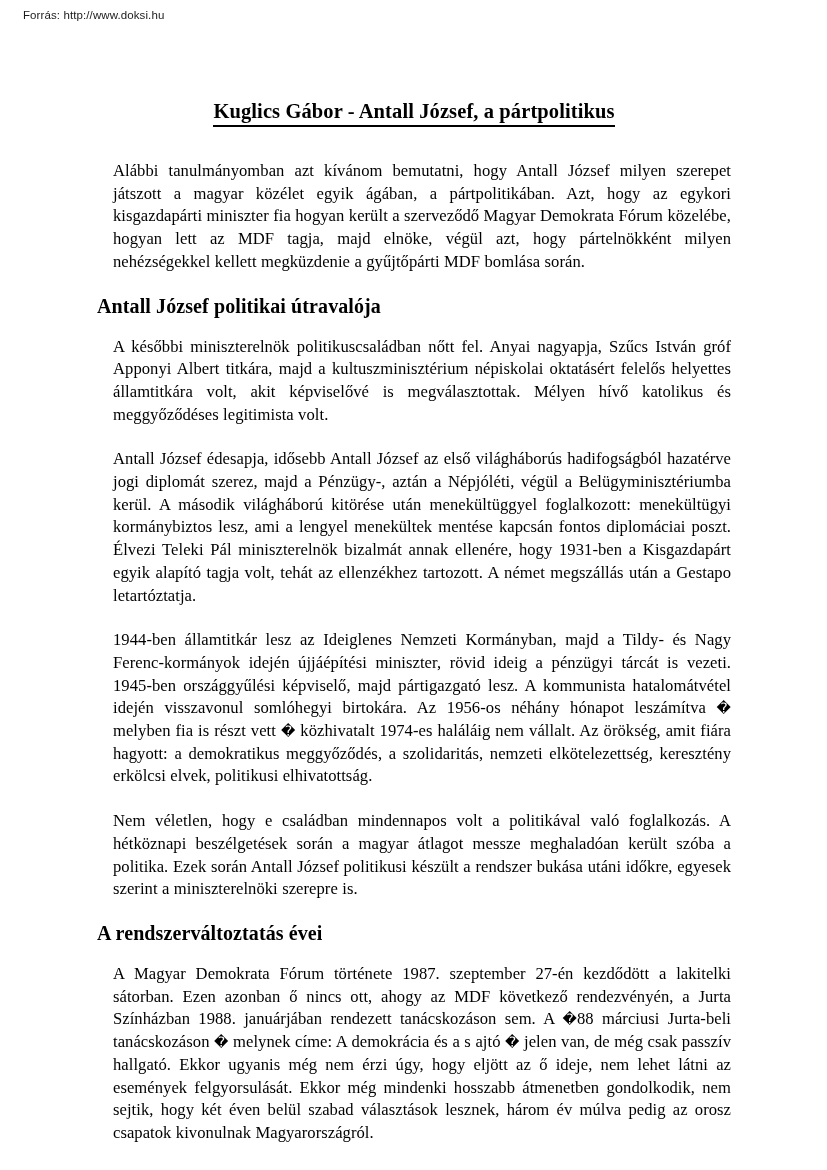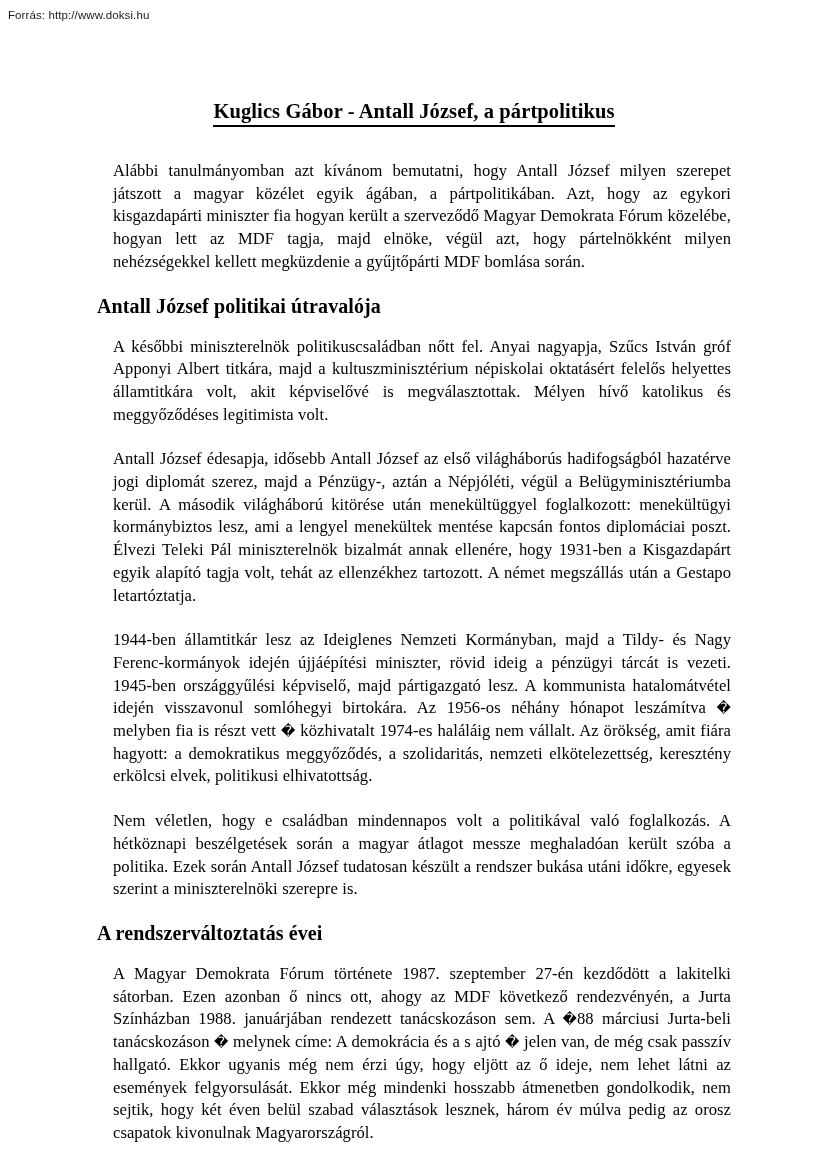--- a/index.html
+++ b/index.html
@@ -13,21 +13,21 @@
     position: relative;
     overflow: hidden;
     font-family: "Liberation Serif", "DejaVu Serif", serif;
     color: #000000;
   }
 
   
   .source-header {
     position: absolute;
     top: 8px;
-    left: 8px;
+    left: 23px;
     font-family: "Liberation Sans", "DejaVu Sans", sans-serif;
     font-size: 11.5px;
     line-height: 14px;
     color: #1a1a1a;
     letter-spacing: 0.1px;
     white-space: nowrap;
     text-align: center;
   }
 
   
@@ -110,19 +110,19 @@
   <h1 class="doc-title">
     <span class="title-inner">Kuglics Gábor - Antall József, a pártpolitikus</span>
   </h1>
 
   <div class="flow" id="content-flow">
       <p class="para">Alábbi tanulmányomban azt kívánom bemutatni, hogy Antall József milyen szerepet játszott a magyar közélet egyik ágában, a pártpolitikában. Azt, hogy az egykori kisgazdapárti miniszter fia hogyan került a szerveződő Magyar Demokrata Fórum közelébe, hogyan lett az MDF tagja, majd elnöke, végül azt, hogy pártelnökként milyen nehézségekkel kellett megküzdenie a gyűjtőpárti MDF bomlása során.</p>
       <h2 class="subhead">Antall József politikai útravalója</h2>
       <p class="para">A későbbi miniszterelnök politikuscsaládban nőtt fel. Anyai nagyapja, Szűcs István gróf Apponyi Albert titkára, majd a kultuszminisztérium népiskolai oktatásért felelős helyettes államtitkára volt, akit képviselővé is megválasztottak. Mélyen hívő katolikus és meggyőződéses legitimista volt.</p>
       <p class="para">Antall József édesapja, idősebb Antall József az első világháborús hadifogságból hazatérve jogi diplomát szerez, majd a Pénzügy-, aztán a Népjóléti, végül a Belügyminisztériumba kerül. A második világháború kitörése után menekültüggyel foglalkozott: menekültügyi kormánybiztos lesz, ami a lengyel menekültek mentése kapcsán fontos diplomáciai poszt. Élvezi Teleki Pál miniszterelnök bizalmát annak ellenére, hogy 1931-ben a Kisgazdapárt egyik alapító tagja volt, tehát az ellenzékhez tartozott. A német megszállás után a Gestapo letartóztatja.</p>
       <p class="para">1944-ben államtitkár lesz az Ideiglenes Nemzeti Kormányban, majd a Tildy- és Nagy Ferenc-kormányok idején újjáépítési miniszter, rövid ideig a pénzügyi tárcát is vezeti. 1945-ben országgyűlési képviselő, majd pártigazgató lesz. A kommunista hatalomátvétel idején visszavonul somlóhegyi birtokára. Az 1956-os néhány hónapot leszámítva <span class="repl">�</span> melyben fia is részt vett <span class="repl">�</span> közhivatalt 1974-es haláláig nem vállalt. Az örökség, amit fiára hagyott: a demokratikus meggyőződés, a szolidaritás, nemzeti elkötelezettség, keresztény erkölcsi elvek, politikusi elhivatottság.</p>
-      <p class="para">Nem véletlen, hogy e családban mindennapos volt a politikával való foglalkozás. A hétköznapi beszélgetések során a magyar átlagot messze meghaladóan került szóba a politika. Ezek során Antall József tudatosan készült a rendszer bukása utáni időkre, egyesek szerint a miniszterelnöki szerepre is.</p>
+      <p class="para">Nem véletlen, hogy e családban mindennapos volt a politikával való foglalkozás. A hétköznapi beszélgetések során a magyar átlagot messze meghaladóan került szóba a politika. Ezek során Antall József politikusi készült a rendszer bukása utáni időkre, egyesek szerint a miniszterelnöki szerepre is.</p>
       <h2 class="subhead">A rendszerváltoztatás évei</h2>
       <p class="para">A Magyar Demokrata Fórum története 1987. szeptember 27-én kezdődött a lakitelki sátorban. Ezen azonban ő nincs ott, ahogy az MDF következő rendezvényén, a Jurta Színházban 1988. januárjában rendezett tanácskozáson sem. A <span class="repl">�</span>88 márciusi Jurta-beli tanácskozáson <span class="repl">�</span> melynek címe: A demokrácia és a s ajtó <span class="repl">�</span> jelen van, de még csak passzív hallgató. Ekkor ugyanis még nem érzi úgy, hogy eljött az ő ideje, nem lehet látni az események felgyorsulását. Ekkor még mindenki hosszabb átmenetben gondolkodik, nem sejtik, hogy két éven belül szabad választások lesznek, három év múlva pedig az orosz csapatok kivonulnak Magyarországról.</p>
       <p class="para">1987-88 fordulóján az MDF mellett a l iberális Szabad Kezdeményezések Hálózatából megalakuló SZDSZ és a szakkollégiumi mozgalomból kinőtt radikális-liberális Fidesz</p>
     </div>
 
 </div>
 
 </body></html>

